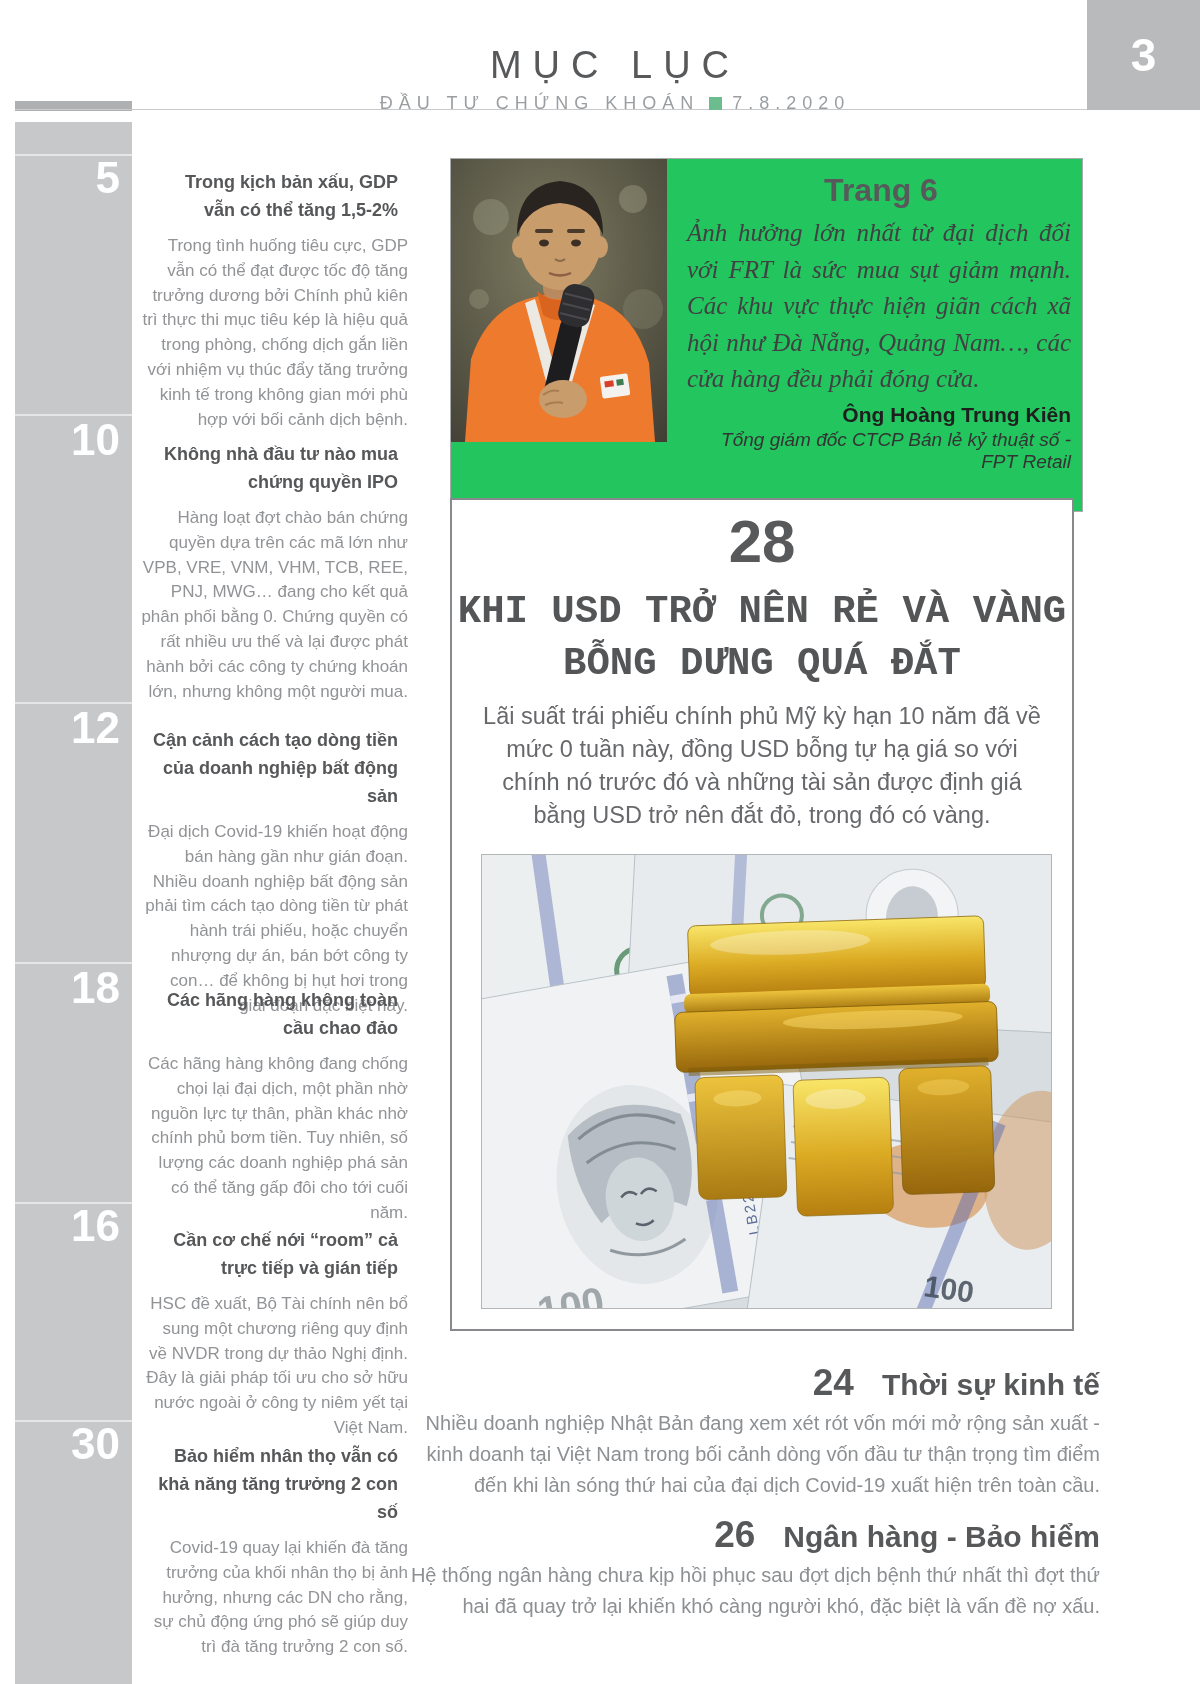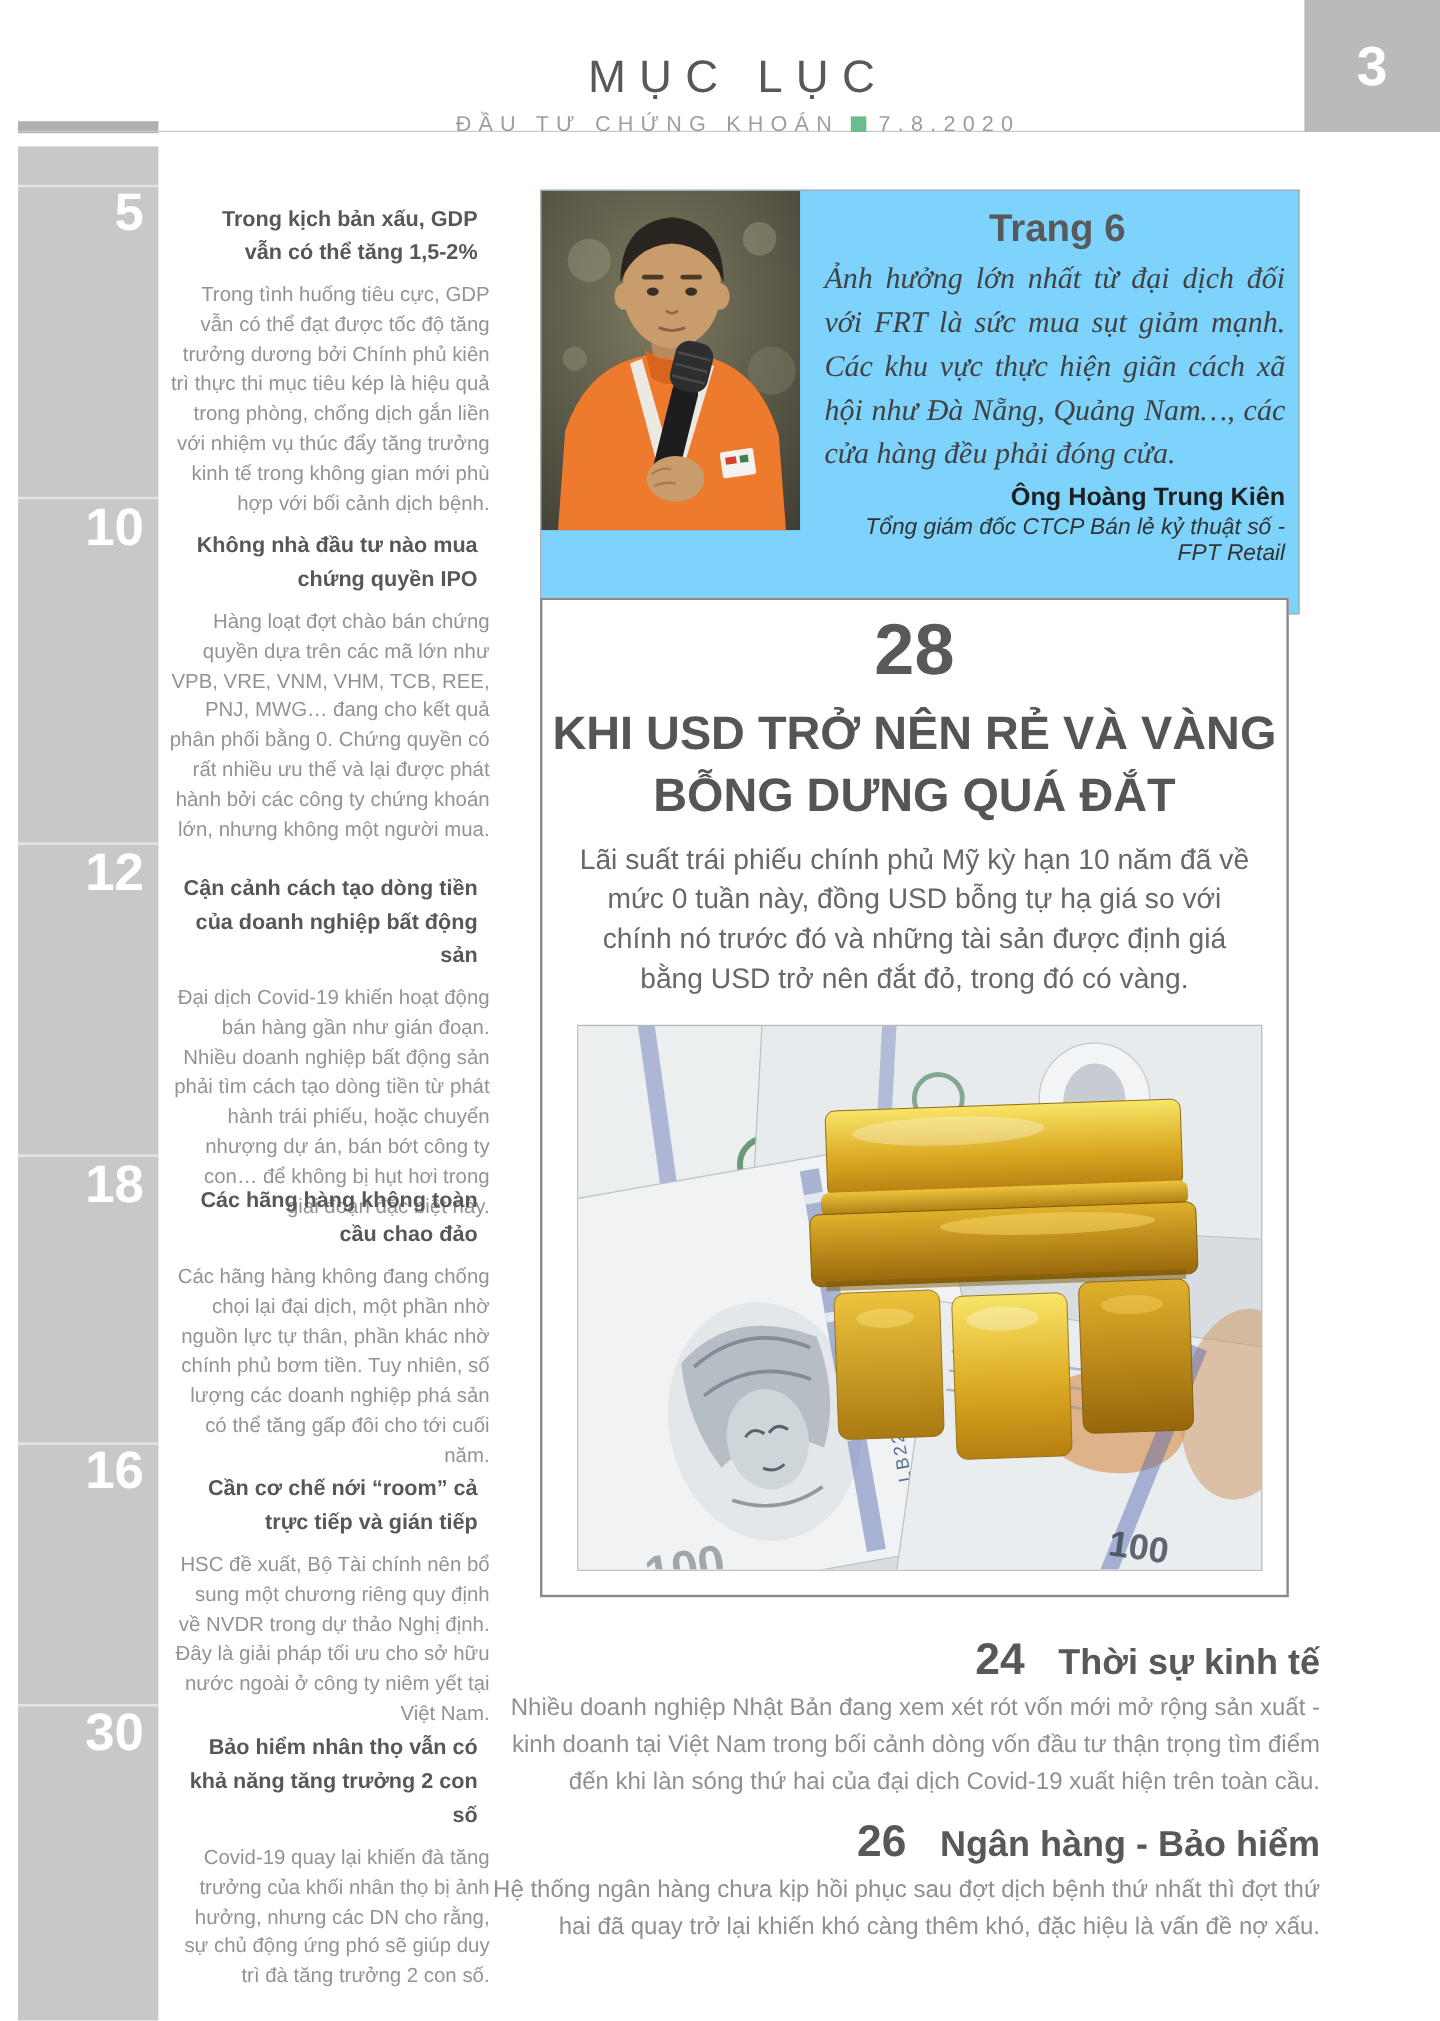--- a/index.html
+++ b/index.html
@@ -22,35 +22,35 @@
   .sidebar-strip{position:absolute;left:15px;top:122px;width:117px;height:1562px;background:#c7c8ca;}
   .toc-sep{position:absolute;left:15px;width:117px;height:2px;background:rgba(255,255,255,.55);}
   .toc-num{position:absolute;left:15px;width:105px;text-align:right;color:#ffffff;
            font-size:44px;font-weight:bold;line-height:1;}
   .toc-item{position:absolute;left:140px;width:268px;text-align:right;}
   .toc-item h3{margin:10px;font-size:18px;line-height:28px;color:#565759;font-weight:bold;}
   .toc-item p{margin:3px 0 0 0;font-size:17px;line-height:24.8px;color:#919396;}
 
   
   .quote-box{position:absolute;left:450px;top:158px;width:633px;height:354px;
-             border:1px solid #a9abad;box-sizing:border-box;background:#7dd3fc;}
+             border:1px solid #a9abad;box-sizing:border-box;background:#22c55e;}
   .quote-photo{position:absolute;left:0;top:0;width:216px;height:283px;overflow:hidden;}
   .quote-content{position:absolute;left:234px;top:0;width:392px;height:283px;}
   .q-head{margin-top:13px;text-align:center;font-size:32px;font-weight:bold;color:#58595b;}
   .q-text{margin:6px 6px 0 2px;font-family:"Liberation Serif",serif;font-style:italic;
           font-size:25px;line-height:36.5px;color:#414042;text-align:justify;}
   .q-author{margin:5px 6px 0 0;text-align:right;font-size:21px;font-weight:bold;color:#1e1e1f;}
   .q-role{margin:2px 6px 0 0;text-align:right;font-size:19px;font-style:italic;color:#333333;}
 
   
   .feature-box{position:absolute;left:450px;top:498px;width:624px;height:833px;
                border:2px solid #88898c;box-sizing:border-box;background:#fff;}
   .f-num{margin-top:12px;text-align:center;font-size:60px;font-weight:bold;color:#58595b;line-height:1;}
   .f-headline{margin-top:14px;text-align:center;font-size:39px;line-height:52px;
-              font-weight:bold;color:#545557;letter-spacing:0px;}
+              font-weight:bold;color:#545557;letter-spacing:0px;font-family:Liberation Mono, monospace;}
   .f-summary{margin:10px 24px 0 24px;text-align:center;font-size:23.5px;line-height:33px;color:#67686b;}
   .f-image{position:absolute;left:29px;top:354px;width:571px;height:455px;
            border:1px solid #b3b5b7;box-sizing:border-box;overflow:hidden;}
 
   
   .section-head{position:absolute;right:100px;display:flex;align-items:baseline;gap:28px;color:#57585a;}
   .section-head .s-num{font-size:37px;font-weight:bold;}
   .section-head .s-label{font-size:30px;font-weight:bold;}
   .section-body{position:absolute;right:100px;width:700px;text-align:right;
                 font-size:20px;line-height:31px;color:#8d9093;}
@@ -262,15 +262,15 @@
   <div class="section-head" style="top:1362px">
     <span class="s-num">24</span>
     <span class="s-label">Thời sự kinh tế</span>
   </div>
   <div class="section-body" style="top:1408px">Nhiều doanh nghiệp Nhật Bản đang xem xét rót vốn mới mở rộng sản xuất - kinh doanh tại Việt Nam trong bối cảnh dòng vốn đầu tư thận trọng tìm điểm đến khi làn sóng thứ hai của đại dịch Covid-19 xuất hiện trên toàn cầu.</div>
 
   <div class="section-head" style="top:1514px">
     <span class="s-num">26</span>
     <span class="s-label">Ngân hàng - Bảo hiểm</span>
   </div>
-  <div class="section-body" style="top:1560px">Hệ thống ngân hàng chưa kịp hồi phục sau đợt dịch bệnh thứ nhất thì đợt thứ hai đã quay trở lại khiến khó càng thêm khó, đặc hiệu là vấn đề nợ xấu.</div>
+  <div class="section-body" style="top:1560px">Hệ thống ngân hàng chưa kịp hồi phục sau đợt dịch bệnh thứ nhất thì đợt thứ hai đã quay trở lại khiến khó càng người khó, đặc biệt là vấn đề nợ xấu.</div>
 
 </div>
 
 </body></html>

